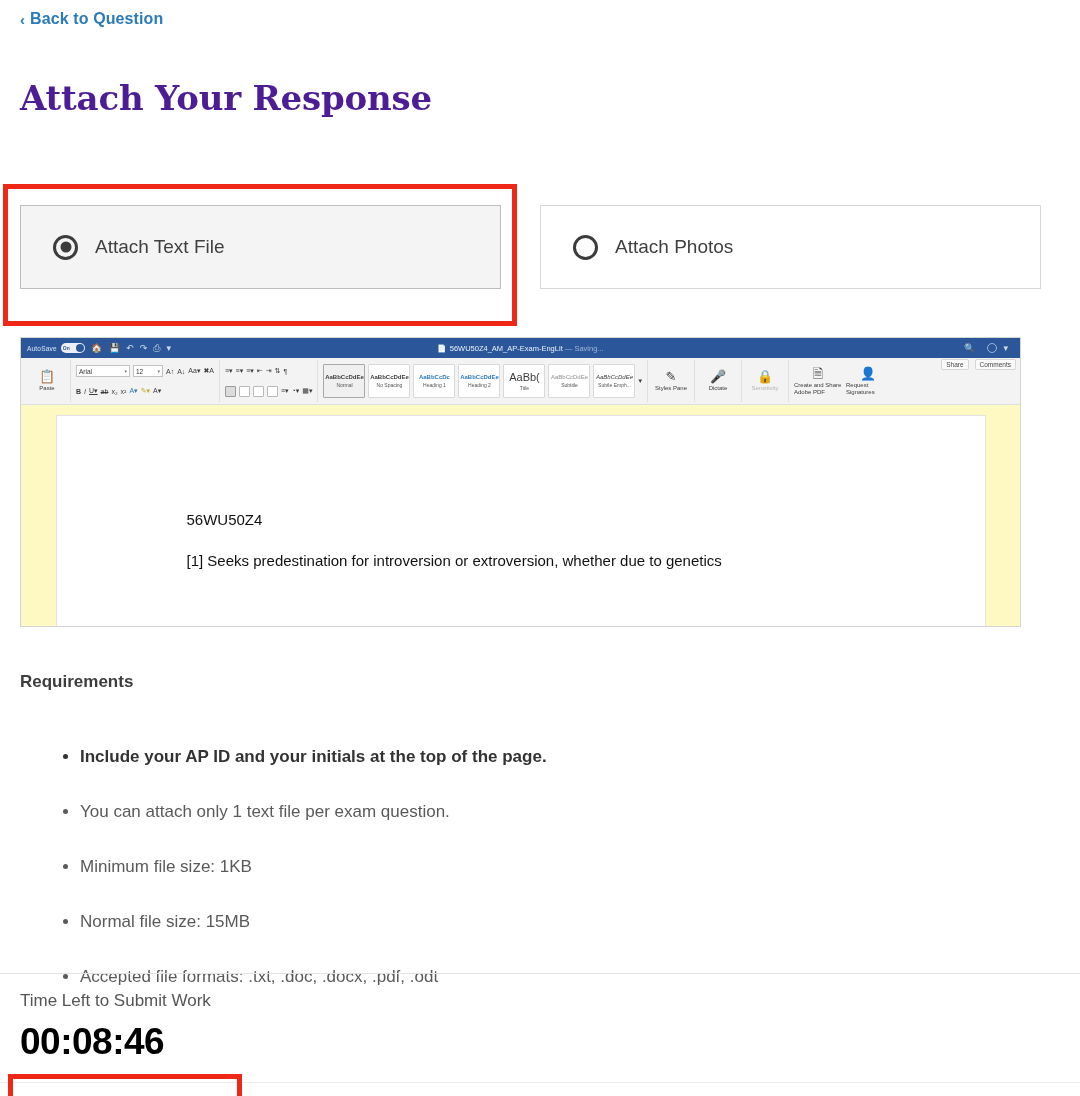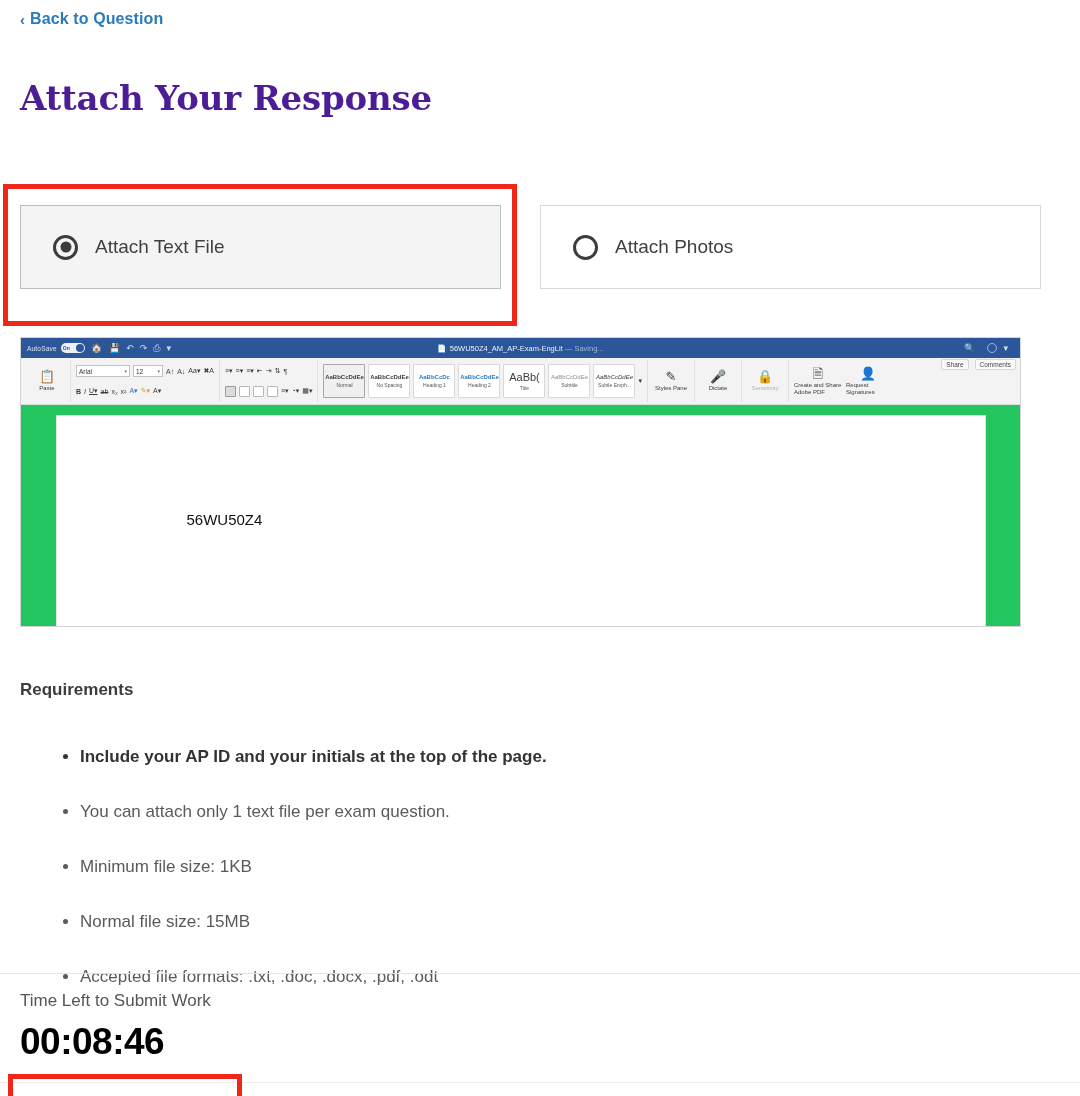--- a/index.html
+++ b/index.html
@@ -125,31 +125,31 @@
   .bigbtn.dim { color:#b5b5b5; }
   .style-box {
     width:42px; height:34px; border:1px solid #d9d9d9; background:#fff;
     display:flex; flex-direction:column; align-items:center; justify-content:center;
     font-size:5.5px; color:#3c3c3c; cursor:pointer; border-radius:1px; gap:2px;
   }
   .style-box.act { border-color:#a9a9a9; background:#f0f0f0; }
   .style-box .sp { font-weight:bold; font-size:6px; }
   .style-box .sn { font-size:5px; color:#555; }
   .w-doc {
-    background:#22c55e; height: 100%; padding-top:10px; display:flex; justify-content:center;
+    background:#fef9c3; height: 100%; padding-top:10px; display:flex; justify-content:center;
   }
   .w-page {
     width: 930px; background:#fff; border:1px solid #e3e3e3; border-bottom:none;
     height: 100%; padding: 93px 0 0 130px;
     font-family:"Liberation Sans", sans-serif; font-size:15px; color:#111; line-height:1.42;
   }
   .w-clip { overflow:hidden; height:24px; }
 
   
-  .req-head { position:absolute; left:20px; top:672px; font-size:17px; font-weight:bold; color:#3d3d3d;margin-top:8px; }
+  .req-head { position:absolute; left:20px; top:672px; font-size:17px; font-weight:bold; color:#3d3d3d; }
   .req-list { position:absolute; left:58px; top:712px; margin:0; padding-left:22px; }
   .req-list li { font-size:17px; color:#5a5a5a; margin-bottom:9px;margin-top:35px; }
   .req-list li.bold { font-weight:bold; color:#333; }
 
   
   .divider { position:absolute; left:0; top:973px; width:1080px; height:1px; background:#e3e3e3; }
   .timer-label { position:absolute; left:20px; top:991px; font-size:17px; color:#555; }
   .timer-value { position:absolute; left:20px; top:1021px; font-size:37px; font-weight:bold; color:#000000; letter-spacing:-0.5px;}
   .divider2 { position:absolute; left:0; top:1082px; width:1080px; height:1px; background:#ececec; }
 </style>
@@ -326,20 +326,21 @@
           <span class="gl">👤</span>
           <span>Request Signatures</span>
         </div>
       </div>
     </div>
 
     <div class="w-doc">
       <div class="w-page">
         <div>56WU50Z4</div>
         <div style="height:20px"></div>
+        <div class="w-clip">[1] Seeks predestination for introversion or extroversion, whether due to genetics</div>
       </div>
     </div>
   </div>
 
   <div class="req-head">Requirements</div>
   <ul class="req-list">
     <li class="bold">Include your AP ID and your initials at the top of the page.</li>
     <li>You can attach only 1 text file per exam question.</li>
     <li>Minimum file size: 1KB</li>
     <li>Normal file size: 15MB</li>

